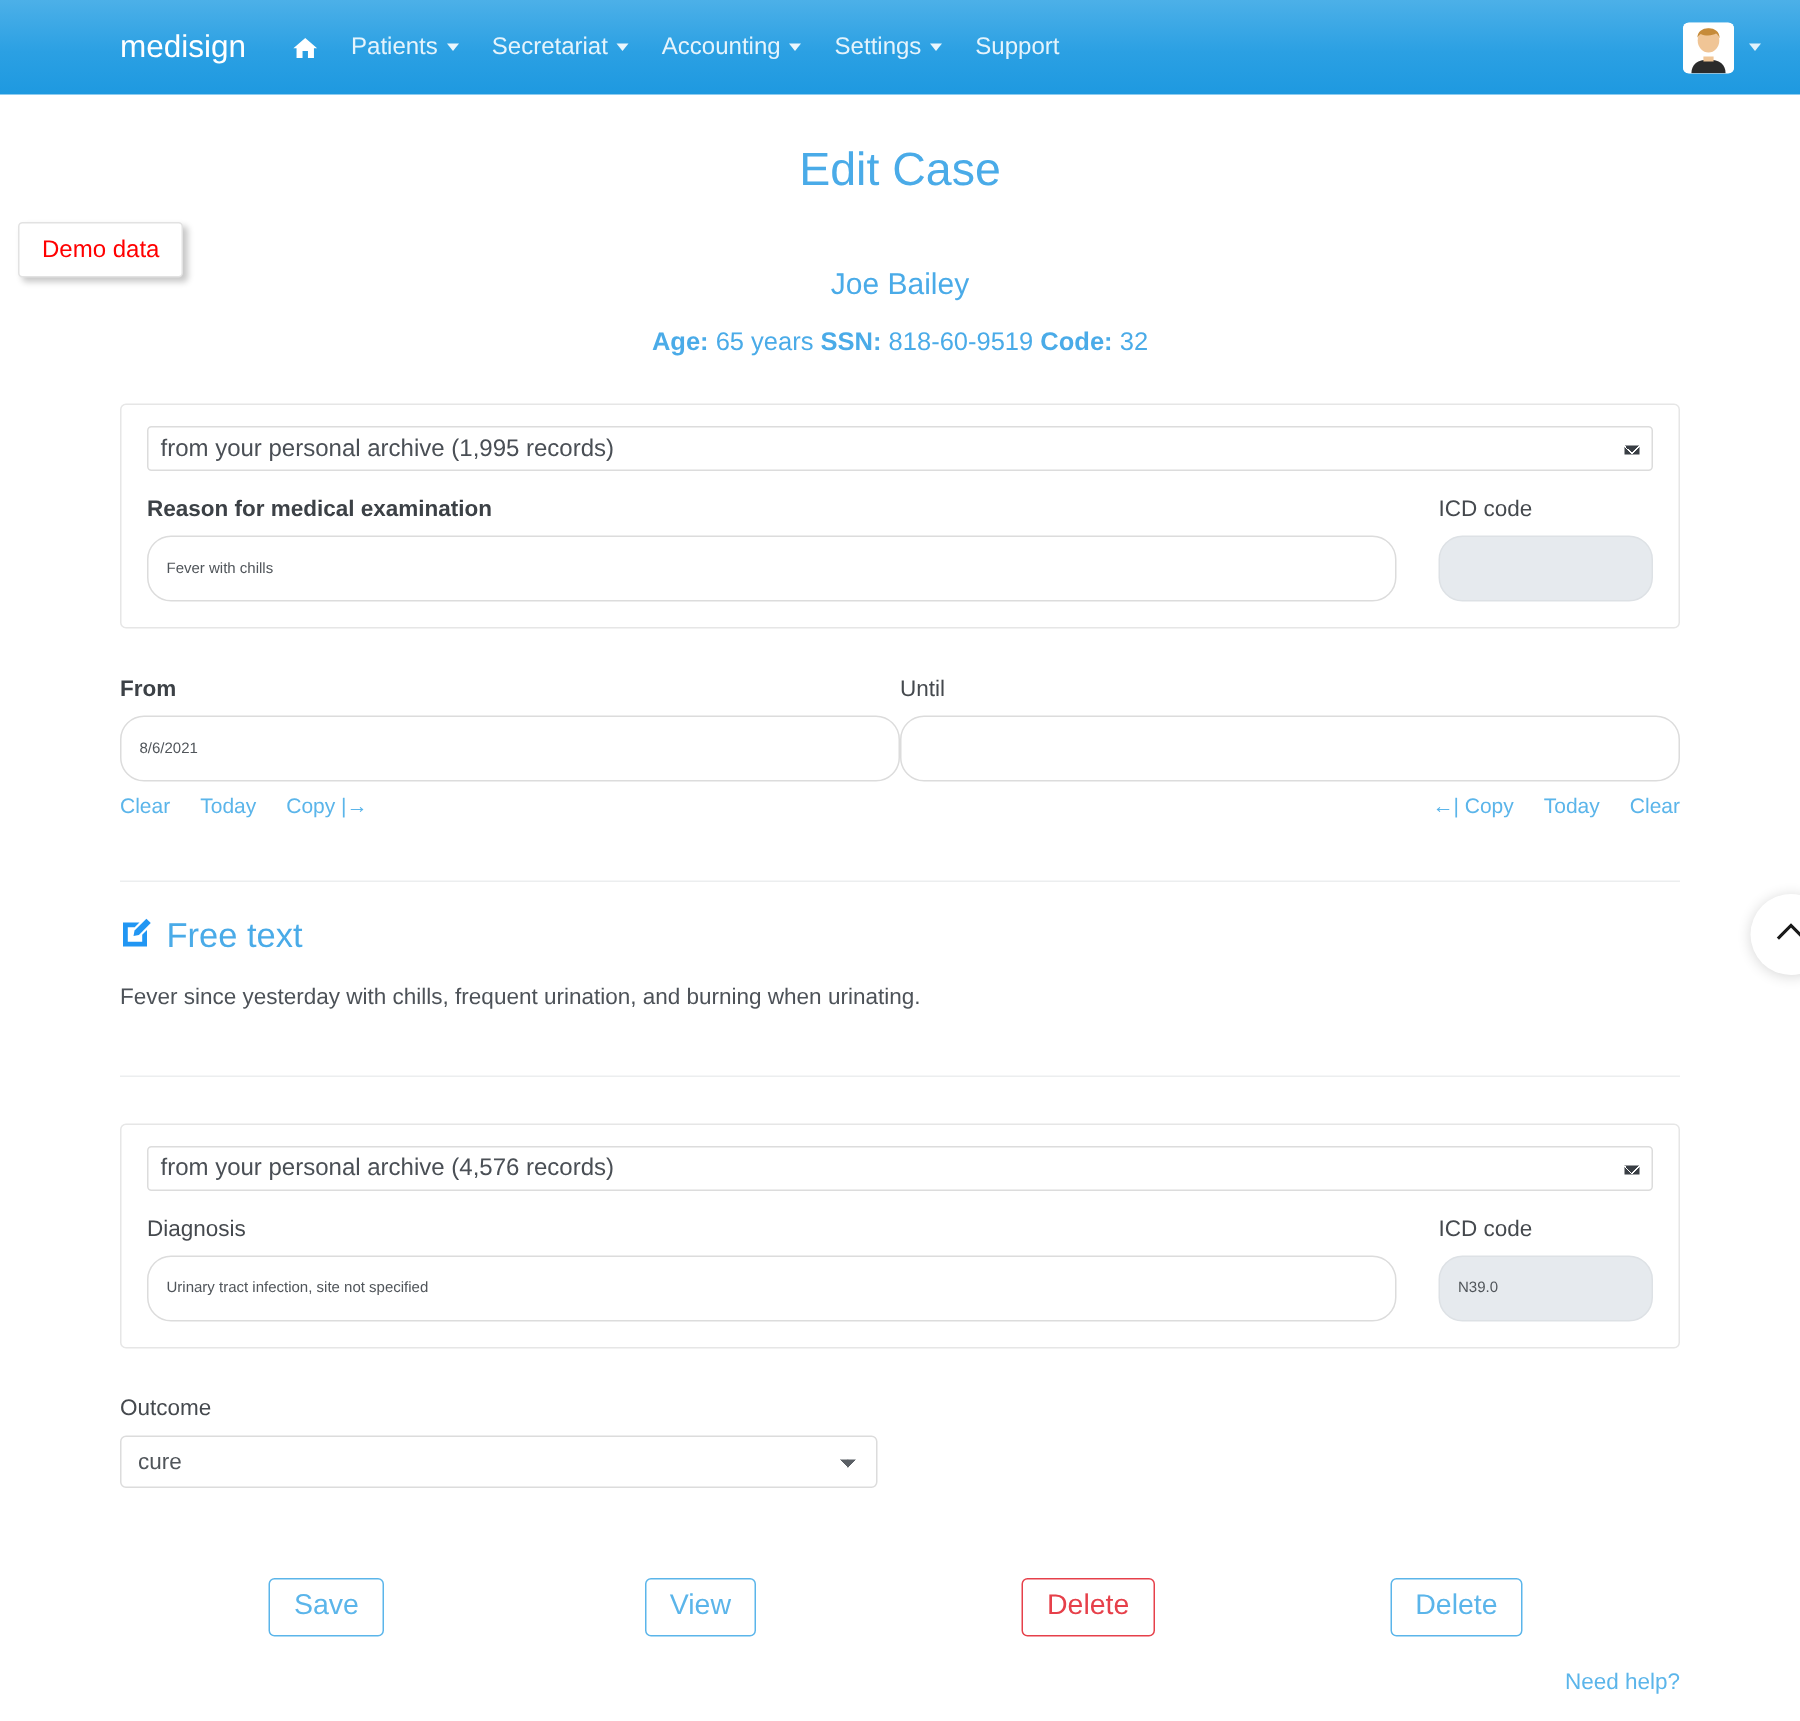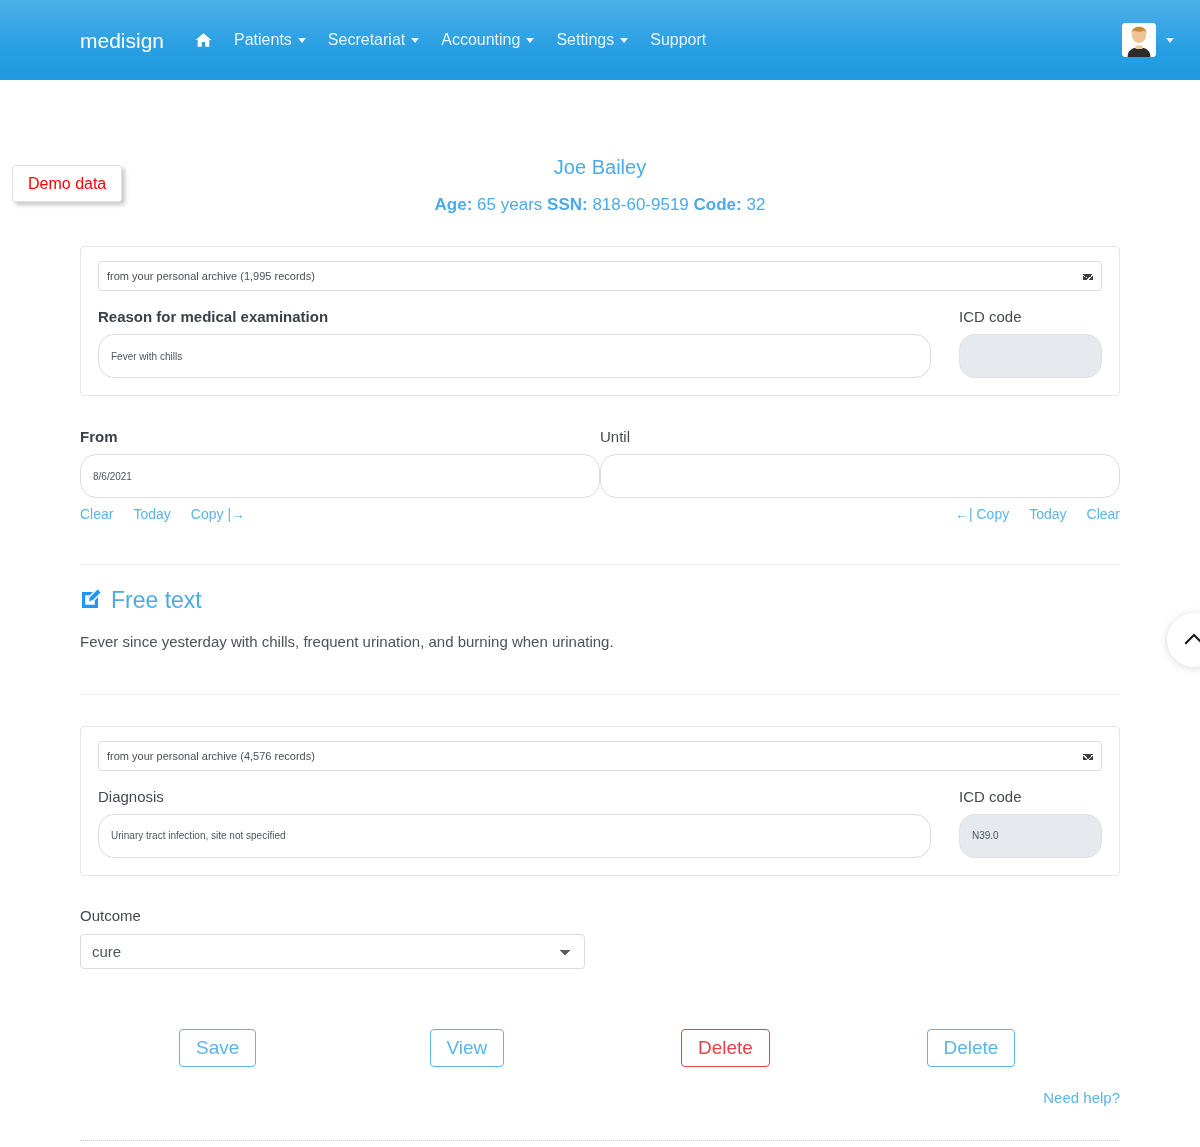--- a/index.html
+++ b/index.html
@@ -8,21 +8,21 @@
     width: 1200px; height: 1147px;
     background: #ffffff;
     font-family: "Liberation Sans", sans-serif;
     color: #212529;
     overflow: hidden;
   }
 
   
   .navbar {
     position: relative;
-    height: 80px;
+    height: 63px;
     background: linear-gradient(to bottom, #4cb0e8 0%, #2ba0e3 55%, #1e99e0 100%);
     display: flex;
     align-items: center;
     padding: 0 24px 0 80px;
   }
   .brand {
     color: #ffffff;
     font-size: 21px;
     line-height: 1;
     margin-right: 20px;
@@ -118,21 +118,21 @@
     border: 1px solid #e6e6e6;
     border-radius: 4px;
     padding: 14px 17px 17px 17px;
     background: #fff;
   }
   .card-archive { margin-top: 30px; }
 
   select.form-select {
     width: 100%;
     height: 30px;
-    font-size: 11px;
+    font-size: 16px;
     font-family: "Liberation Sans", sans-serif;
     color: #4a4f55;
     border: 1px solid #dcdcdc;
     border-radius: 3px;
     padding: 3px 8px;
     background: #ffffff;
     appearance: none;
     -webkit-appearance: none;
     background-image:
       linear-gradient(45deg, transparent 50%, #3a3f45 50%),
@@ -355,20 +355,21 @@
     </span>
   </div>
 </div>
 
 <div class="page">
 
   <div class="demo-badge">Demo data</div>
 
   <div class="container">
 
+    <h1 class="page-title">Edit Case</h1>
 
     <h2 class="patient-name">Joe Bailey</h2>
 
     <div class="patient-meta">
       <b>Age:</b>
       <span>65 years</span>
       <b>SSN:</b>
       <span>818-60-9519</span>
       <b>Code:</b>
       <span>32</span>

